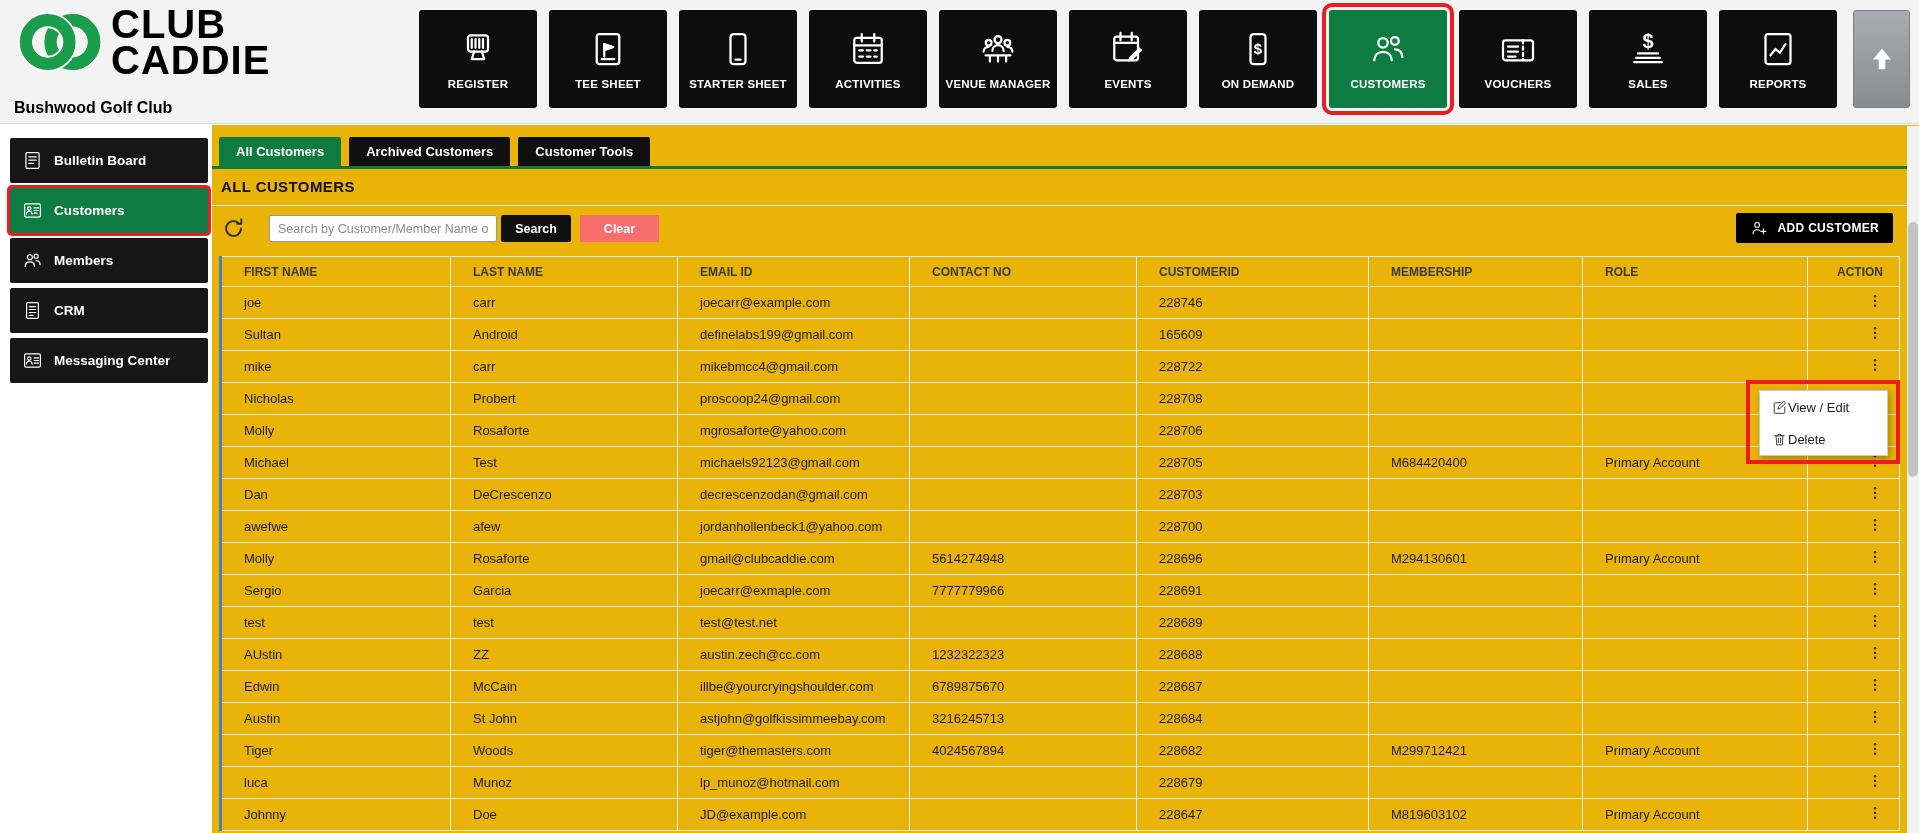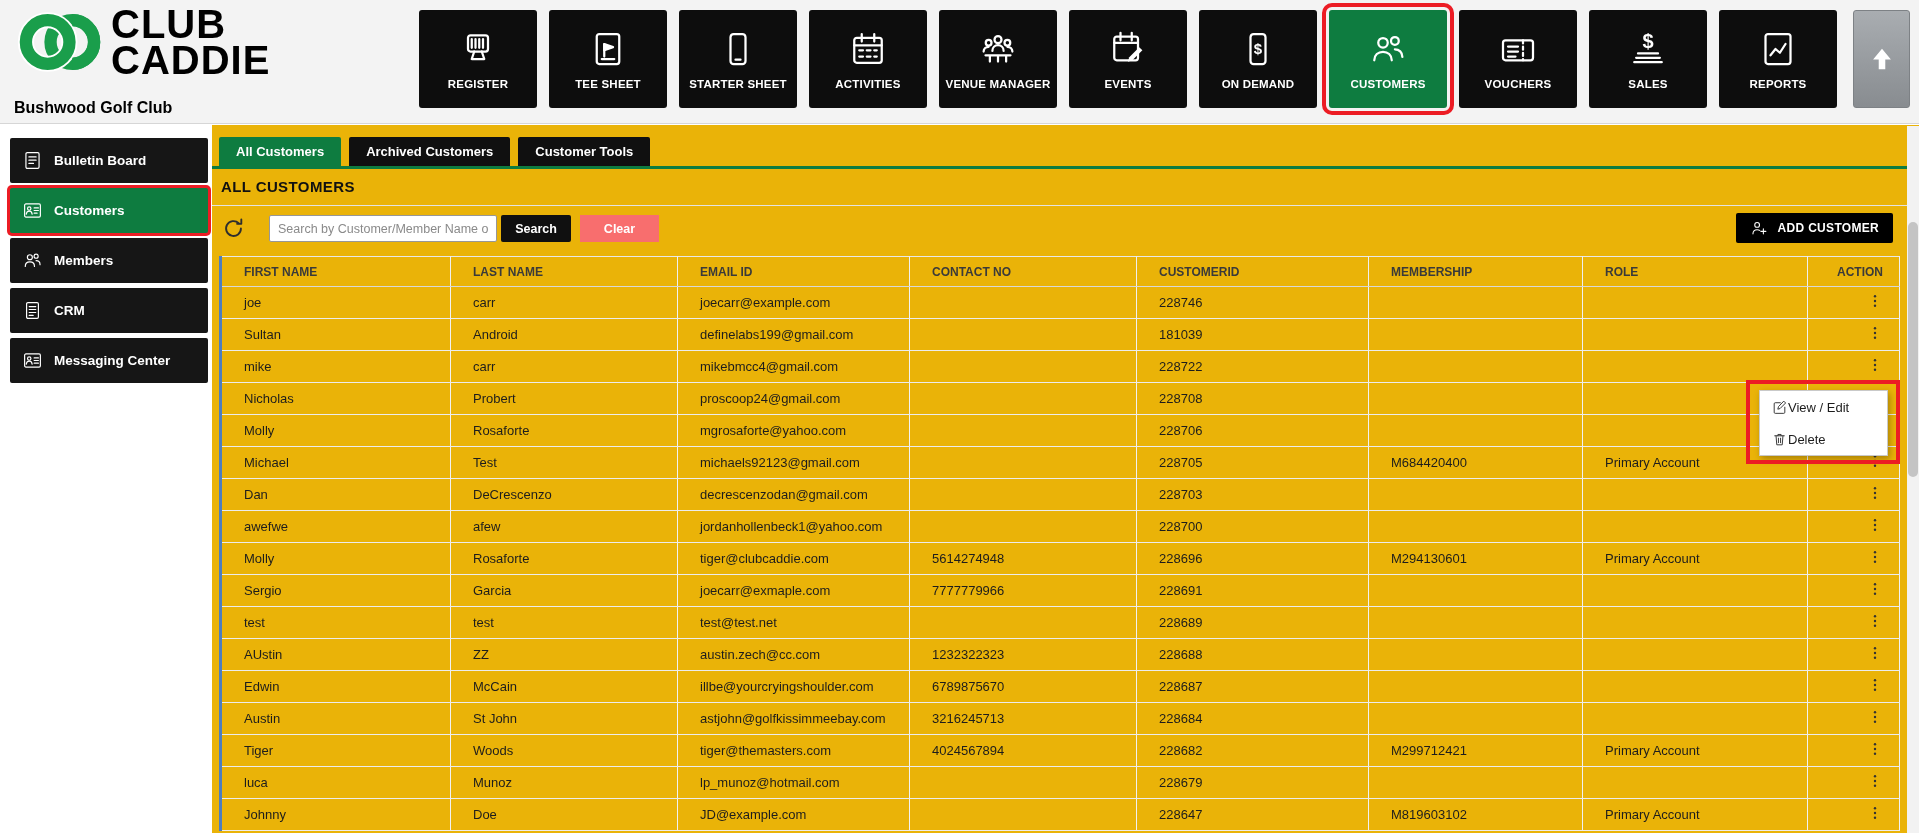--- a/index.html
+++ b/index.html
@@ -328,21 +328,21 @@
                   <circle cx="16" cy="6.5" r="2.4" fill="currentColor" stroke="none"></circle>
                   <circle cx="16" cy="16" r="2.4" fill="currentColor" stroke="none"></circle>
                   <circle cx="16" cy="25.5" r="2.4" fill="currentColor" stroke="none"></circle>
                 </svg></span></td>
           </tr>
           <tr>
             <td>Sultan</td>
             <td>Android</td>
             <td>definelabs199@gmail.com</td>
             <td></td>
-            <td>181039</td>
+            <td>165609</td>
             <td></td>
             <td></td>
             <td><span class="icon kebab"><svg viewBox="0 0 32 32" fill="none" stroke="currentColor" stroke-width="1.8" stroke-linecap="round" stroke-linejoin="round">
                   <circle cx="16" cy="6.5" r="2.4" fill="currentColor" stroke="none"></circle>
                   <circle cx="16" cy="16" r="2.4" fill="currentColor" stroke="none"></circle>
                   <circle cx="16" cy="25.5" r="2.4" fill="currentColor" stroke="none"></circle>
                 </svg></span></td>
           </tr>
           <tr>
             <td>mike</td>
@@ -424,21 +424,21 @@
             <td></td>
             <td><span class="icon kebab"><svg viewBox="0 0 32 32" fill="none" stroke="currentColor" stroke-width="1.8" stroke-linecap="round" stroke-linejoin="round">
                   <circle cx="16" cy="6.5" r="2.4" fill="currentColor" stroke="none"></circle>
                   <circle cx="16" cy="16" r="2.4" fill="currentColor" stroke="none"></circle>
                   <circle cx="16" cy="25.5" r="2.4" fill="currentColor" stroke="none"></circle>
                 </svg></span></td>
           </tr>
           <tr>
             <td>Molly</td>
             <td>Rosaforte</td>
-            <td>tiger@clubcaddie.com</td>
+            <td>gmail@clubcaddie.com</td>
             <td>5614274948</td>
             <td>228696</td>
             <td>M294130601</td>
             <td>Primary Account</td>
             <td><span class="icon kebab"><svg viewBox="0 0 32 32" fill="none" stroke="currentColor" stroke-width="1.8" stroke-linecap="round" stroke-linejoin="round">
                   <circle cx="16" cy="6.5" r="2.4" fill="currentColor" stroke="none"></circle>
                   <circle cx="16" cy="16" r="2.4" fill="currentColor" stroke="none"></circle>
                   <circle cx="16" cy="25.5" r="2.4" fill="currentColor" stroke="none"></circle>
                 </svg></span></td>
           </tr>

